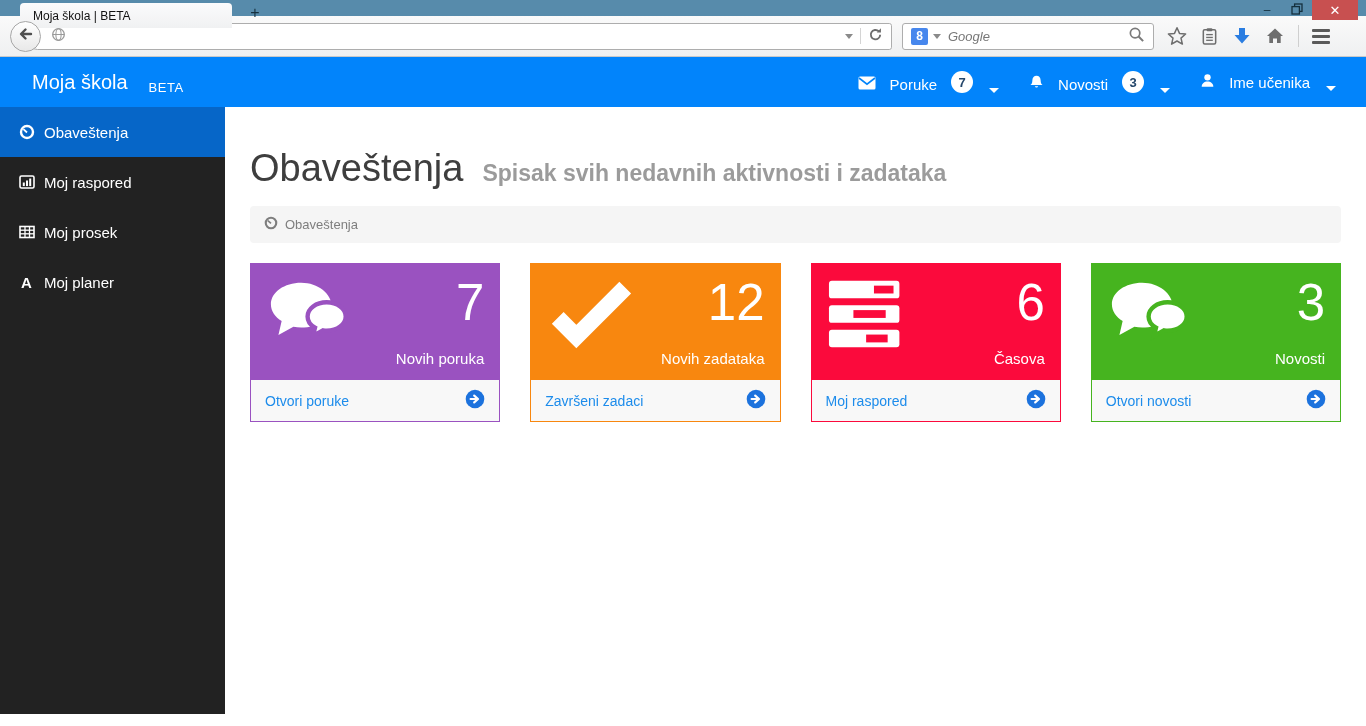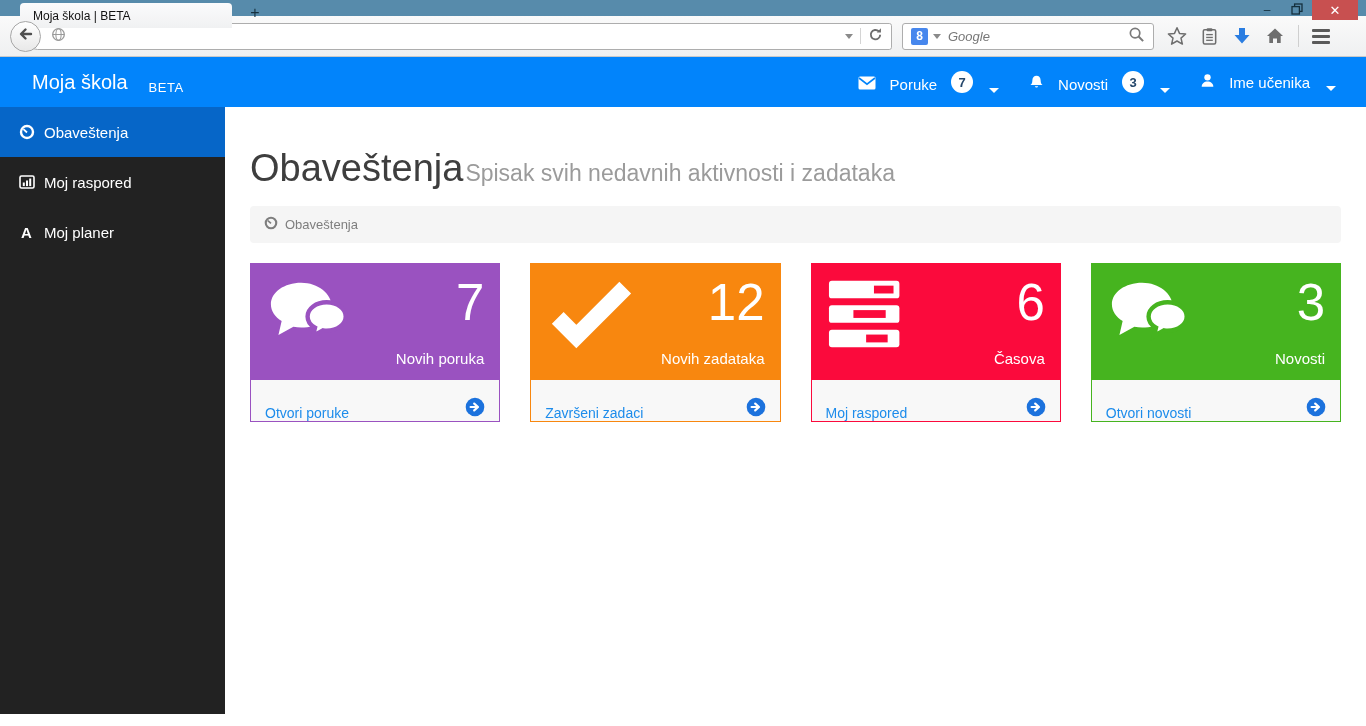--- a/index.html
+++ b/index.html
@@ -58,33 +58,33 @@
   .sidebar { width:225px; flex:none; background:#222; }
   .side-item { height:50px; display:flex; align-items:center; gap:9px; padding-left:18px;
     color:#fff; font-size:15px; cursor:pointer; }
   .side-item.active { background:#0666c8; }
   .side-icon { width:17px; display:flex; justify-content:center; color:#fff; }
   .font-glyph { font-weight:bold; font-size:15px; }
 
   .main { flex:1; padding:0 25px; background:#fff; }
   .page-header { margin-top:40px; display:flex; align-items:baseline; }
   .page-title { font-size:38px; font-weight:300; color:#3e3e3e; }
-  .page-subtitle { font-size:23px; font-weight:400; color:#9b9b9b; margin-left:2px; }
+  .page-subtitle { font-size:23px; font-weight:700; color:#9b9b9b; margin-left:19px; }
   .breadcrumb { margin-top:16px; height:37px; background:#f5f5f5; border-radius:4px;
     display:flex; align-items:center; gap:7px; padding-left:14px; color:#7e7e7e; font-size:13px; }
 
   .cards { display:flex; gap:30px; margin-top:20px; }
   .card { flex:1; border:1px solid; }
   .card-top { height:116px; display:flex; padding:13px 15px 11px 15px; color:#fff; }
   .card-icon { width:95px; flex:none; display:flex; align-items:flex-start; }
   .card-right { flex:1; display:flex; flex-direction:column; align-items:flex-end;
     justify-content:space-between; }
   .card-count { font-size:51px; font-weight:300; line-height:1.0; }
   .card-label { font-size:15px; padding-bottom:2px; }
-  .card-footer { height:41px; background:#f8f8f8; display:flex; align-items:flex-end;
+  .card-footer { height:41px; background:#f8f8f8; display:flex; align-items:center;
     justify-content:space-between; padding:0 14px; }
   .card-link { font-size:14px; color:#1d8ceb; text-decoration:none; cursor:pointer; }
 
   .c-purple { border-color:#9a52c0; } .c-purple .card-top { background:#9a52c0; } .c-purple .card-icon { color:#9a52c0; }
   .c-orange { border-color:#f8870f; } .c-orange .card-top { background:#f8870f; } .c-orange .card-icon { color:#f8870f; }
   .c-red    { border-color:#fb0a3c; } .c-red .card-top    { background:#fb0a3c; } .c-red .card-icon    { color:#fb0a3c; }
   .c-green  { border-color:#46b41f; } .c-green .card-top  { background:#46b41f; } .c-green .card-icon  { color:#46b41f; }
 </style>
 </head>
 <body>
@@ -233,20 +233,32 @@
         <svg viewBox="0 0 16 16" width="16" height="16">
             <rect x="1" y="2" width="14" height="12" rx="1.5" fill="none" stroke="currentColor" stroke-width="1.6"></rect>
             <rect x="3.8" y="8.5" width="2" height="3.6" fill="currentColor"></rect>
             <rect x="7" y="6.5" width="2" height="5.6" fill="currentColor"></rect>
             <rect x="10.2" y="4.5" width="2" height="7.6" fill="currentColor"></rect>
           </svg>
       </span>
       <span>Moj raspored</span>
     </div>
     <div class="side-item">
+      <span class="side-icon">
+        <svg viewBox="0 0 16 16" width="16" height="16">
+            <rect x="1" y="2.5" width="14" height="11" fill="none" stroke="currentColor" stroke-width="1.6"></rect>
+            <line x1="1" y1="6.2" x2="15" y2="6.2" stroke="currentColor" stroke-width="1.3"></line>
+            <line x1="1" y1="9.8" x2="15" y2="9.8" stroke="currentColor" stroke-width="1.3"></line>
+            <line x1="6" y1="2.5" x2="6" y2="13.5" stroke="currentColor" stroke-width="1.3"></line>
+            <line x1="10.5" y1="2.5" x2="10.5" y2="13.5" stroke="currentColor" stroke-width="1.3"></line>
+          </svg>
+      </span>
+      <span>Moj prosek</span>
+    </div>
+    <div class="side-item">
       <span class="side-icon font-glyph">A</span>
       <span>Moj planer</span>
     </div>
   </div>
 
   <div class="main">
     <div class="page-header">
       <span class="page-title">Obaveštenja</span>
       <span class="page-subtitle">Spisak svih nedavnih aktivnosti i zadataka</span>
     </div>

